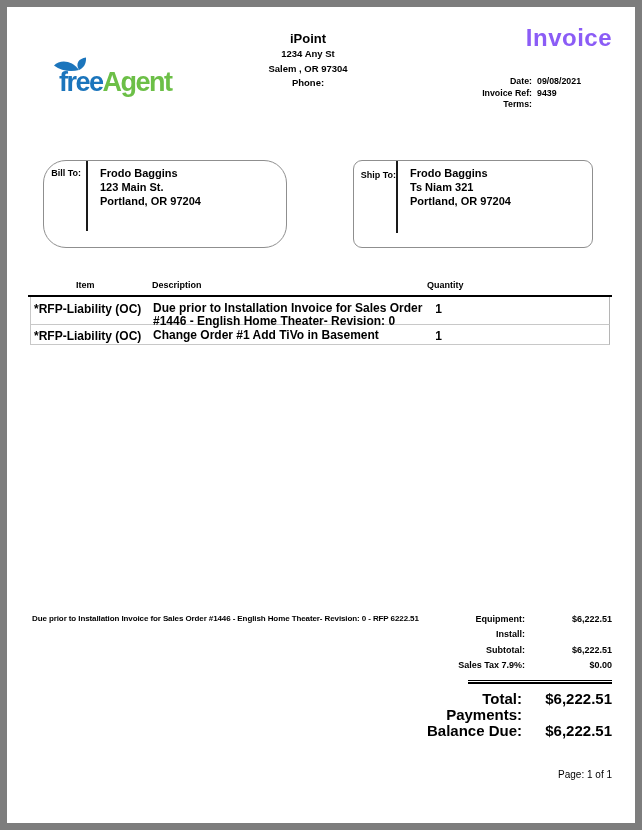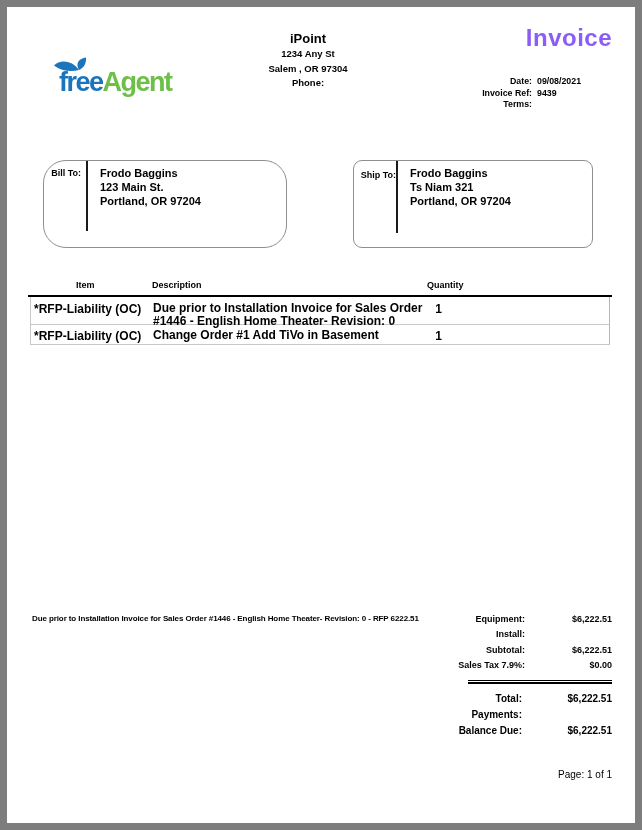--- a/index.html
+++ b/index.html
@@ -69,21 +69,21 @@
   }
   .sums{position:absolute;left:313px;top:605px;width:292px;}
   .sum-row{display:flex;line-height:15.4px;font-size:9px;font-weight:bold;}
   .sum-row .lbl{flex:1;text-align:right;}
   .sum-row .val{width:87px;flex:none;text-align:right;}
   .dbl-line{
     width:144px;height:4px;margin-left:auto;margin-top:6px;
     border-top:1px solid #000;border-bottom:2px solid #000;
   }
   .totals{margin-top:7px;}
-  .total-row{display:flex;line-height:16.2px;font-size:10px;font-weight:bold;}
+  .total-row{display:flex;line-height:16.2px;font-size:15px;font-weight:bold;}
   .total-row .lbl{flex:1;text-align:right;}
   .total-row .val{width:90px;flex:none;text-align:right;}
 
   .page-footer{position:absolute;right:23px;top:762px;font-size:10px;line-height:12px;}
 </style>
 </head>
 <body>
 
 <div class="page">
 

